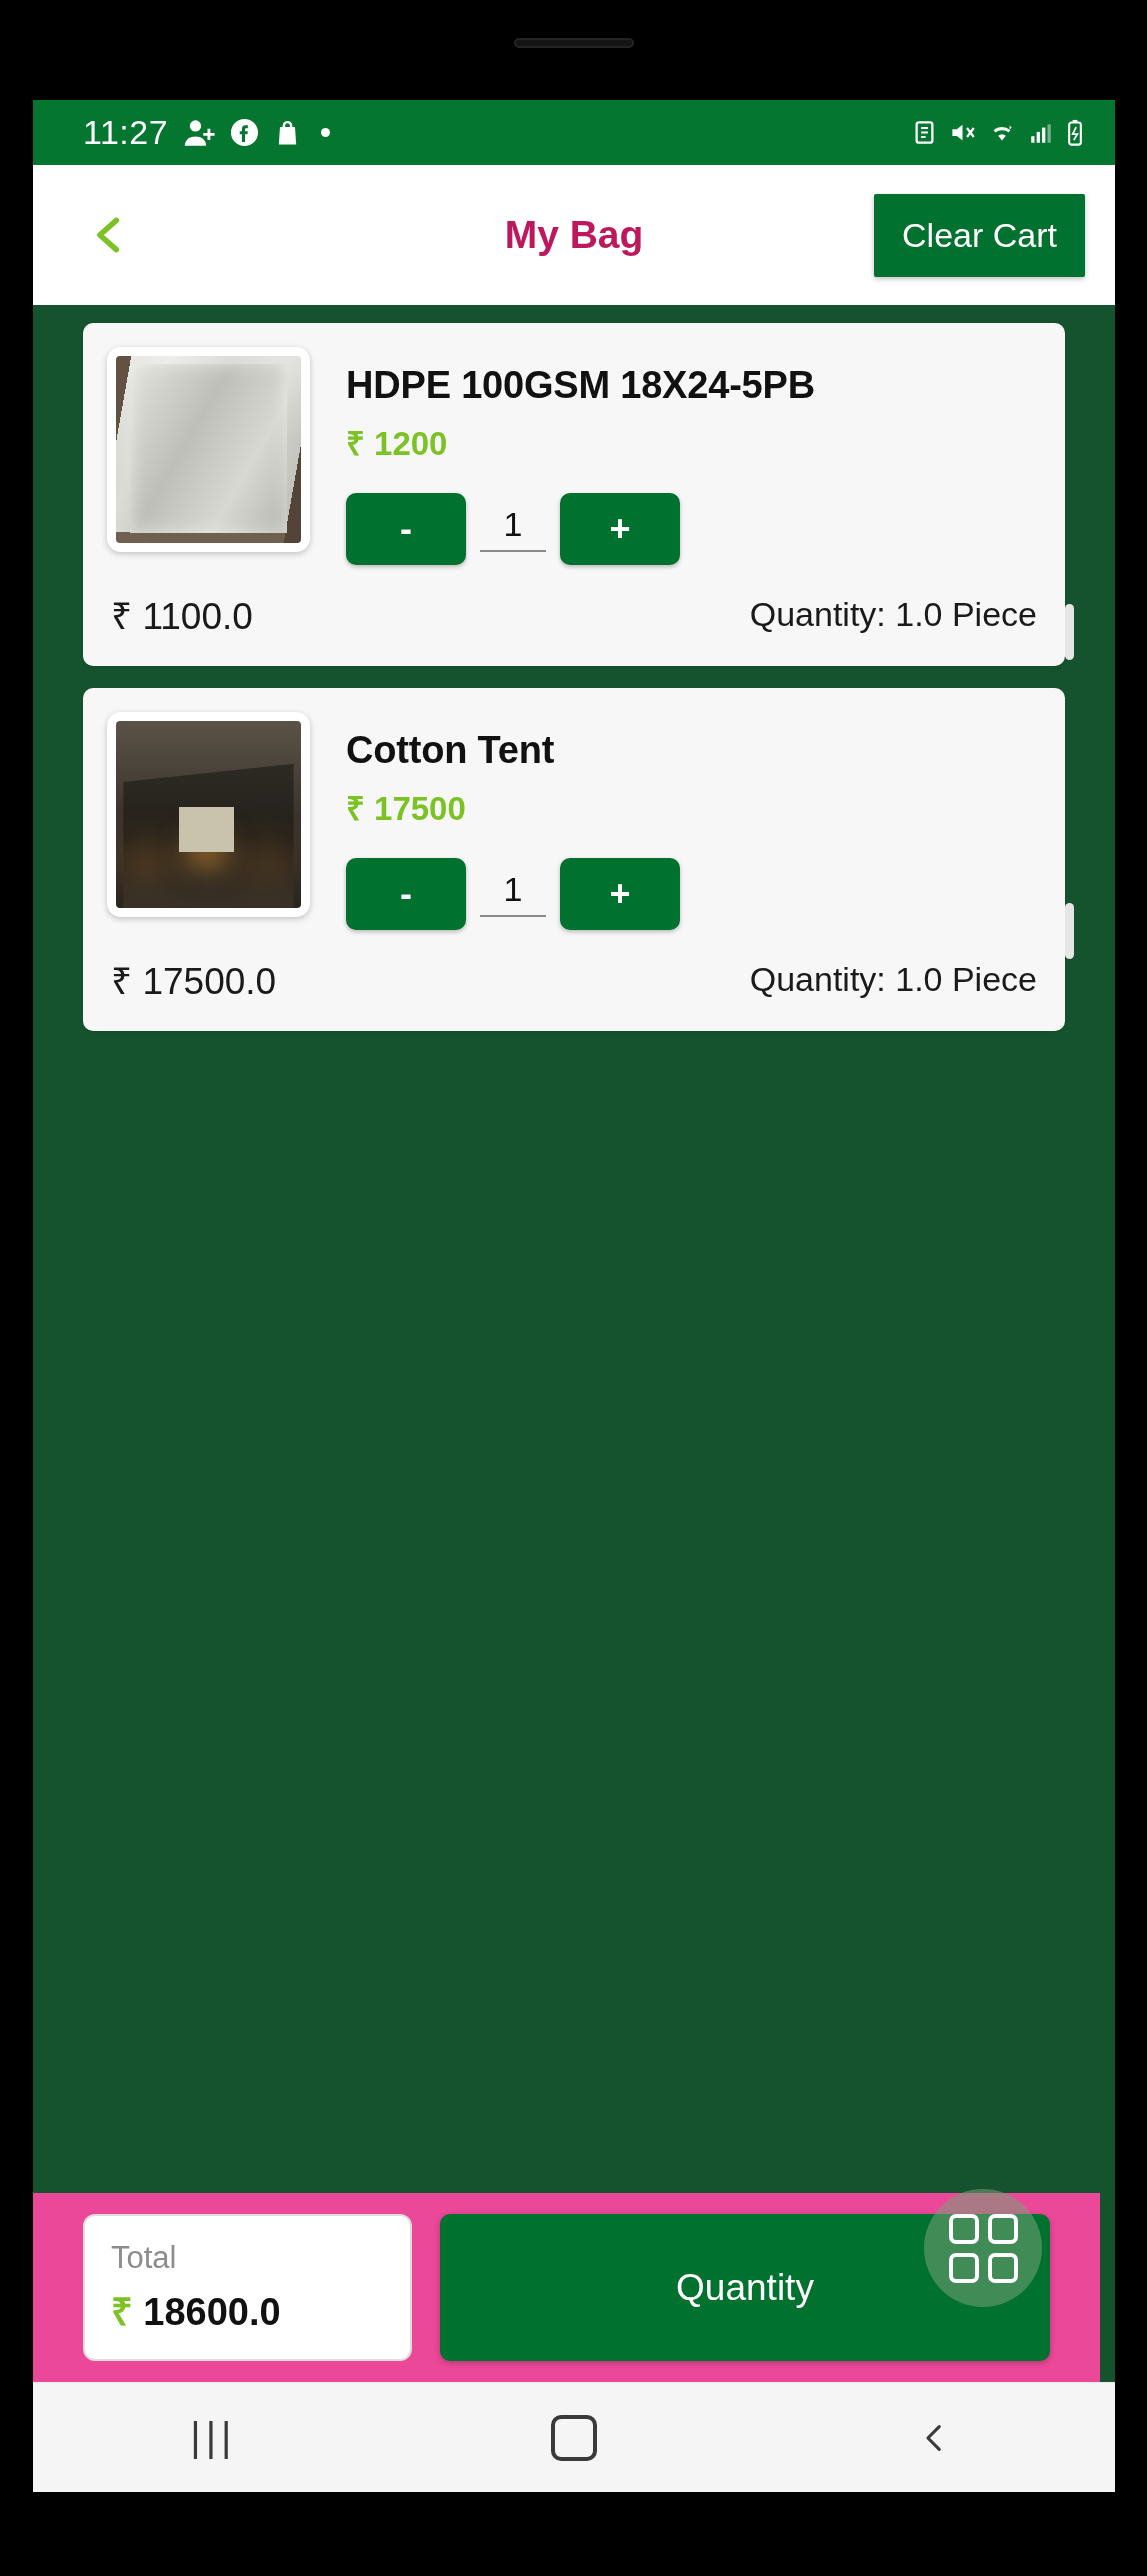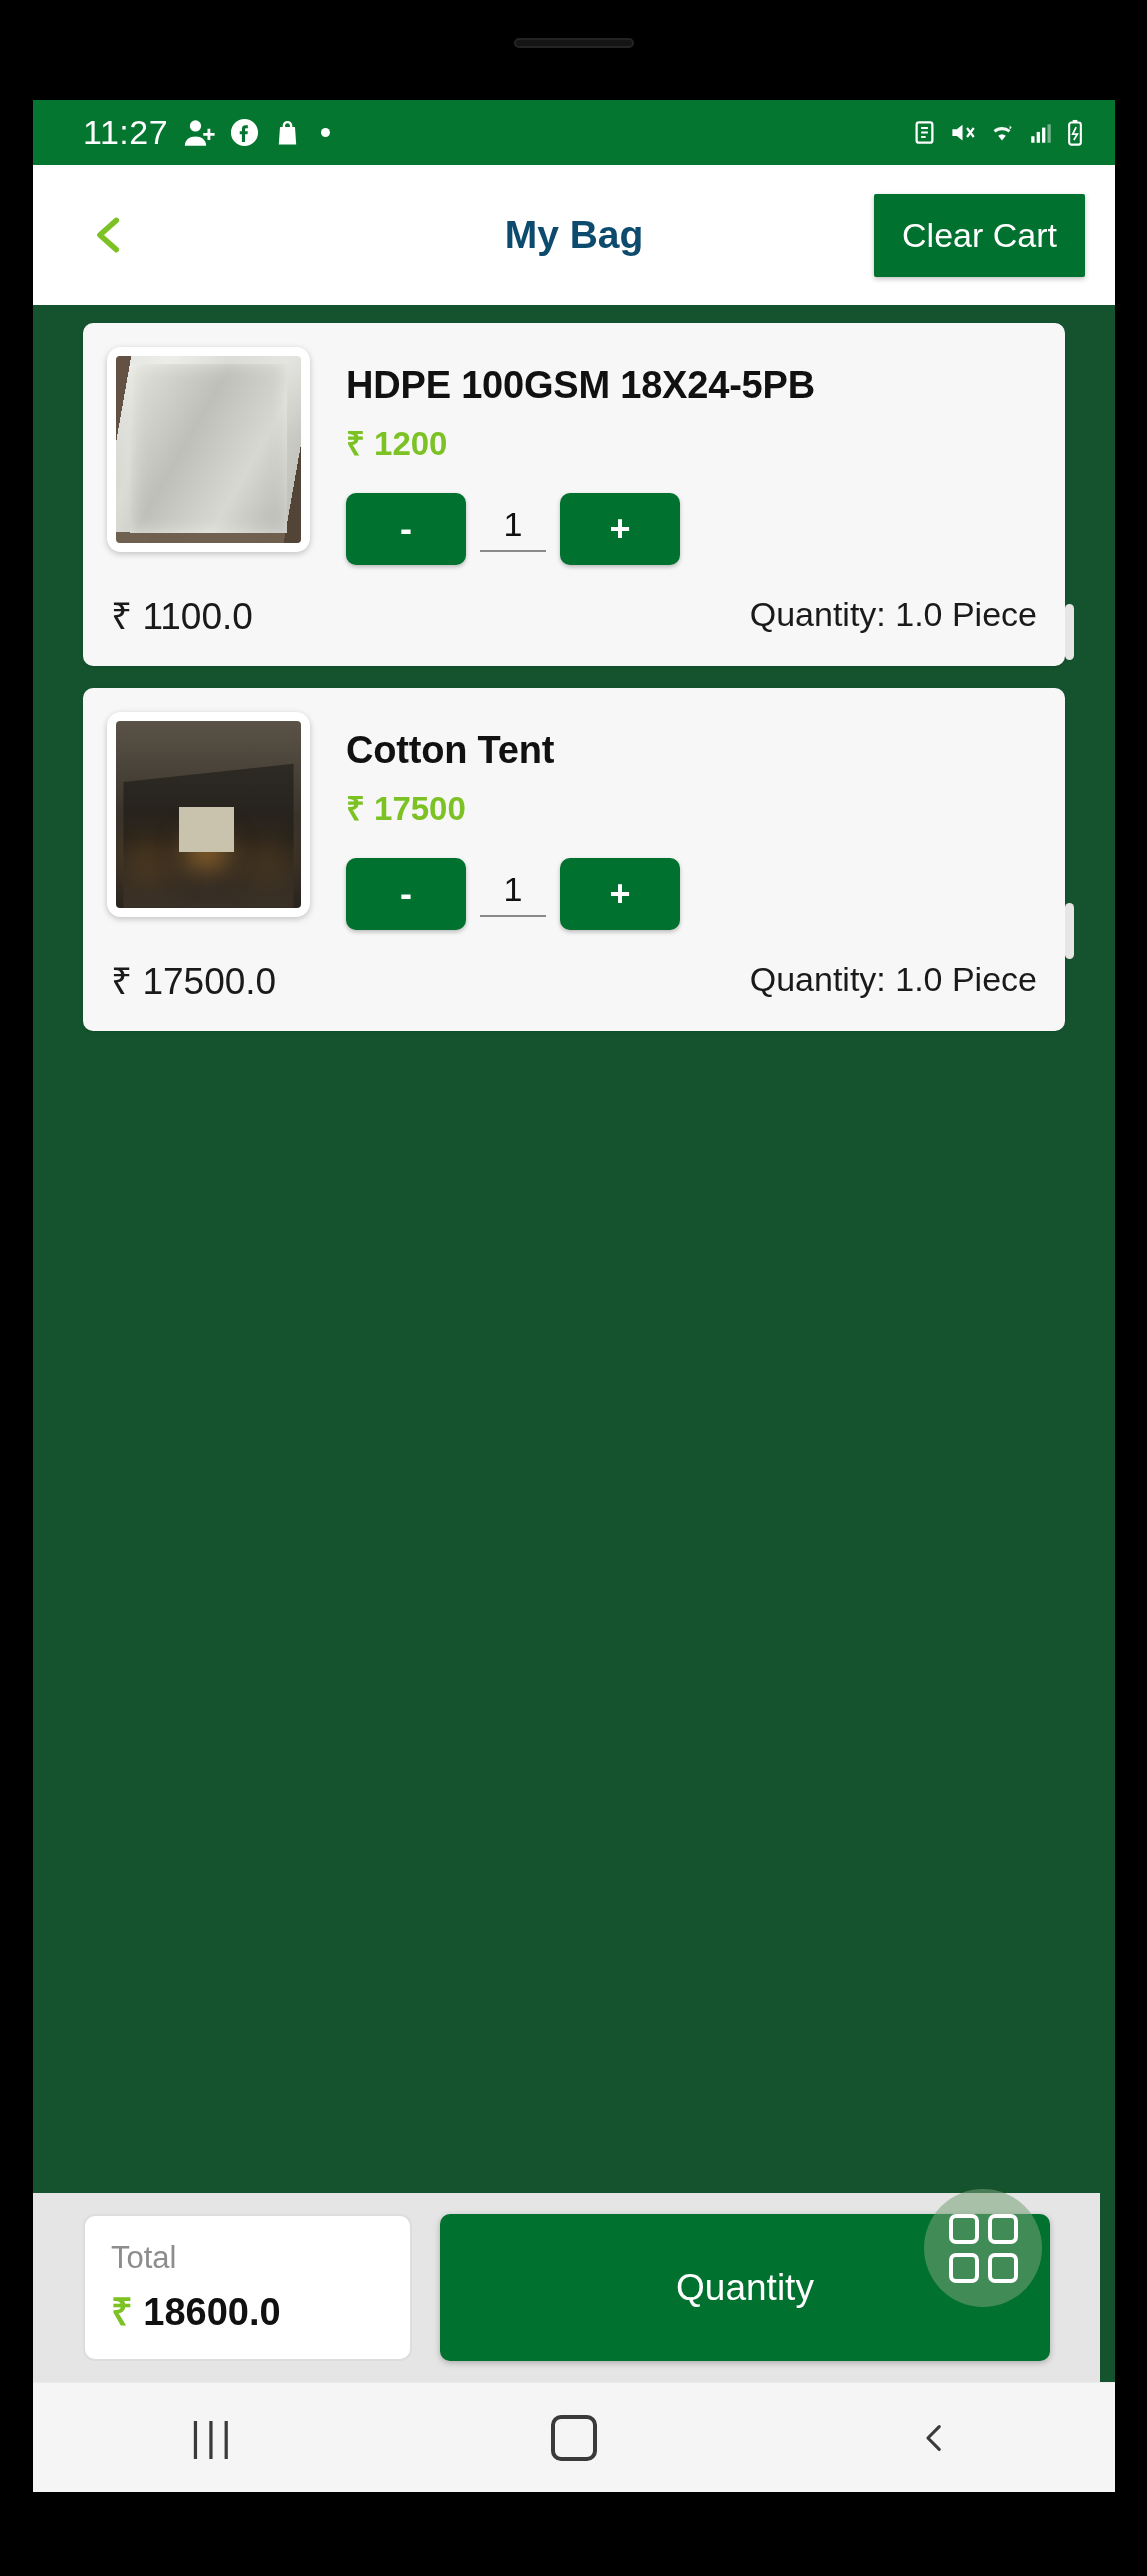--- a/index.html
+++ b/index.html
@@ -62,21 +62,21 @@
   }
   .back-btn {
     width: 56px; height: 56px;
     display: flex; align-items: center; justify-content: center;
     cursor: pointer;
   }
   .appbar-title {
     position: absolute; left: 0; right: 0;
     text-align: center;
     font-size: 39px; font-weight: bold;
-    color: #0c4a6e;
+    color: #be185d;
     pointer-events: none;
   }
   .clear-cart {
     margin-left: auto;
     background: #00712f;
     color: #fff;
     border: none;
     border-radius: 2px;
     padding: 22px 28px;
     font-size: 34px;
@@ -229,21 +229,21 @@
     background: #e6e6e6;
     border-radius: 5px;
   }
 
   
   .bottom-bar {
     position: absolute;
     left: 0; right: 15px;
     bottom: 110px;
     height: 189px;
-    background: #e5e5e5;
+    background: #ec4899;
     display: flex;
     align-items: center;
     padding: 0 50px;
     gap: 28px;
   }
   .total-box {
     width: 329px; height: 147px;
     border: 2px solid #dddddd;
     border-radius: 12px;
     background: #fff;

